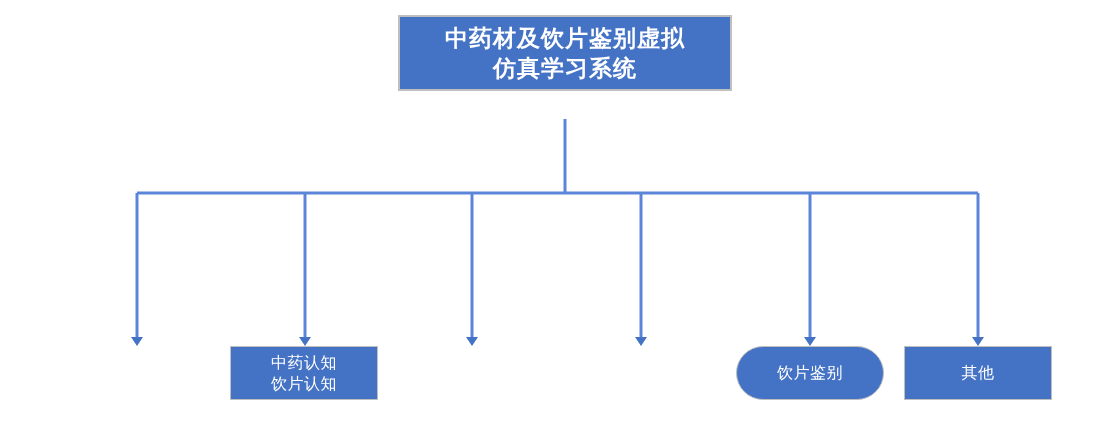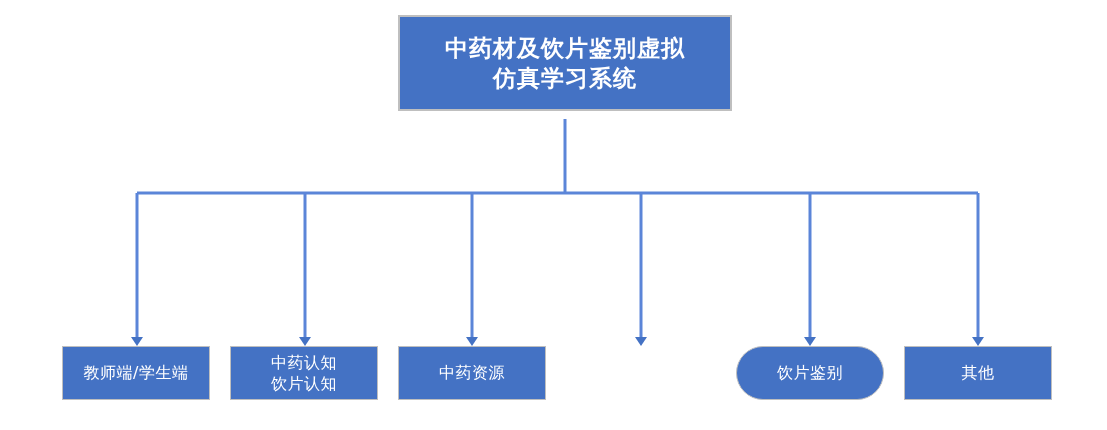--- a/index.html
+++ b/index.html
@@ -27,21 +27,21 @@
     align-items: center;
     justify-content: center;
     text-align: center;
     line-height: 1.32;
     letter-spacing: 0.5px;
   }
   .node-root {
     left: 398px;
     top: 15px;
     width: 334px;
-    height: 96px;
+    height: 76px;
     font-size: 23px;
     font-weight: bold;
     border-width: 2px;
     letter-spacing: 1px;
   }
   .node-leaf {
     top: 346px;
     width: 148px;
     height: 54px;
     font-size: 16px;
@@ -84,32 +84,26 @@
     <polygon points="635,337 647,337 641,346" fill="#4472C4"></polygon>
     <polygon points="804,337 816,337 810,346" fill="#4472C4"></polygon>
     <polygon points="972,337 984,337 978,346" fill="#4472C4"></polygon>
   </svg>
 
   <div class="node node-root">
     <span class="node-label">中药材及饮片鉴别虚拟
 仿真学习系统</span>
   </div>
 
-  <div class="node node-leaf" style="left:62px;">
-    <span class="node-label">教师端/学生端</span>
-  </div>
 
   <div class="node node-leaf" style="left:230px;">
     <span class="node-label">中药认知
 饮片认知</span>
   </div>
 
-  <div class="node node-leaf" style="left:398px;">
-    <span class="node-label">中药资源</span>
-  </div>
 
 
   <div class="node node-leaf" style="left:736px;border-radius:27px;">
     <span class="node-label">饮片鉴别</span>
   </div>
 
   <div class="node node-leaf" style="left:904px;">
     <span class="node-label">其他</span>
   </div>
 

